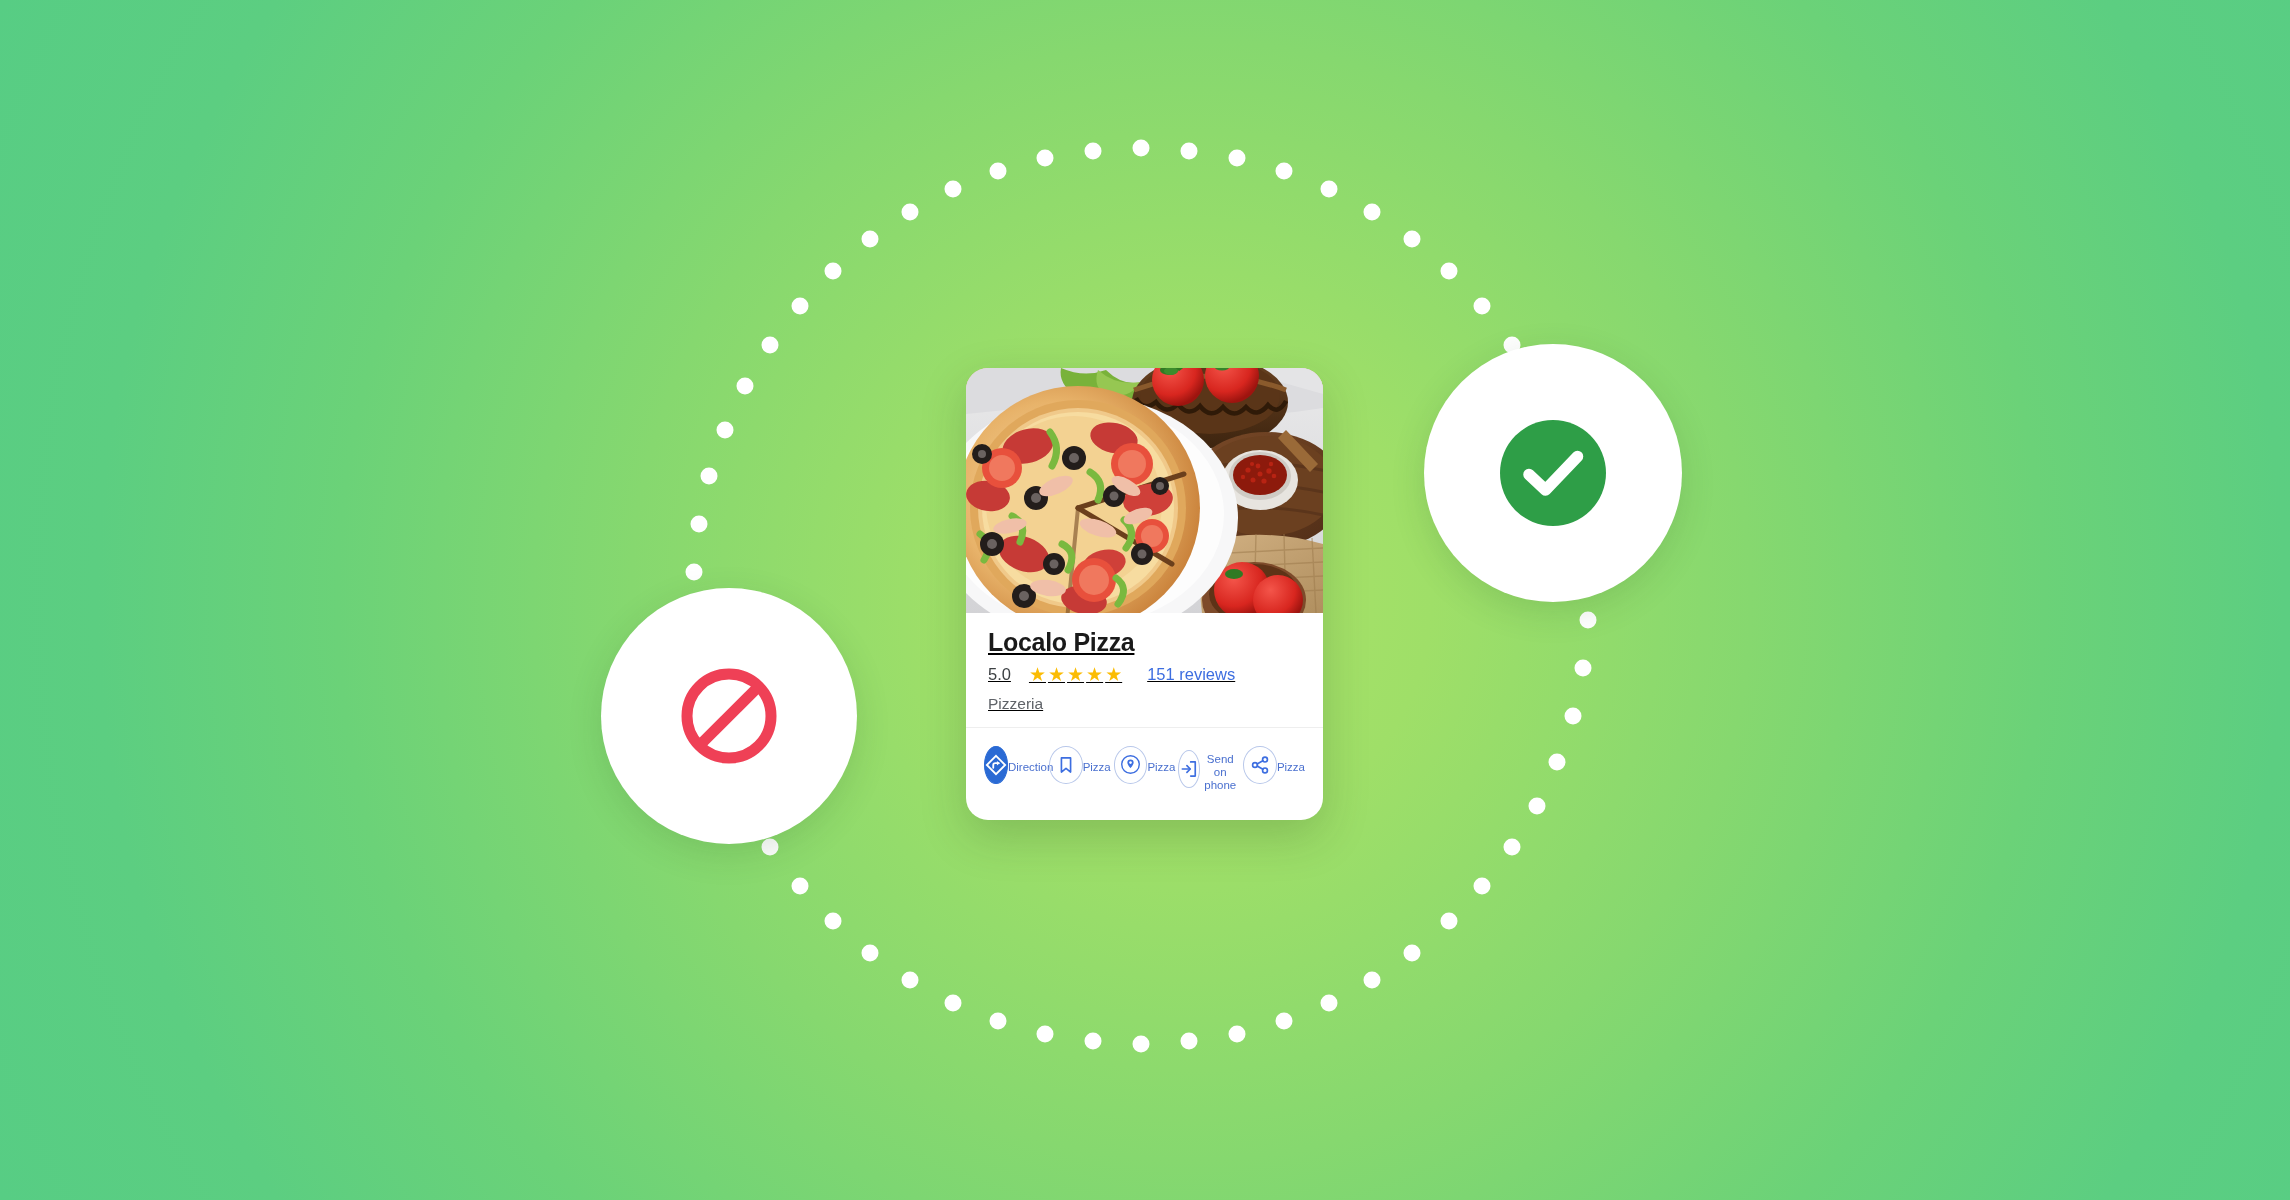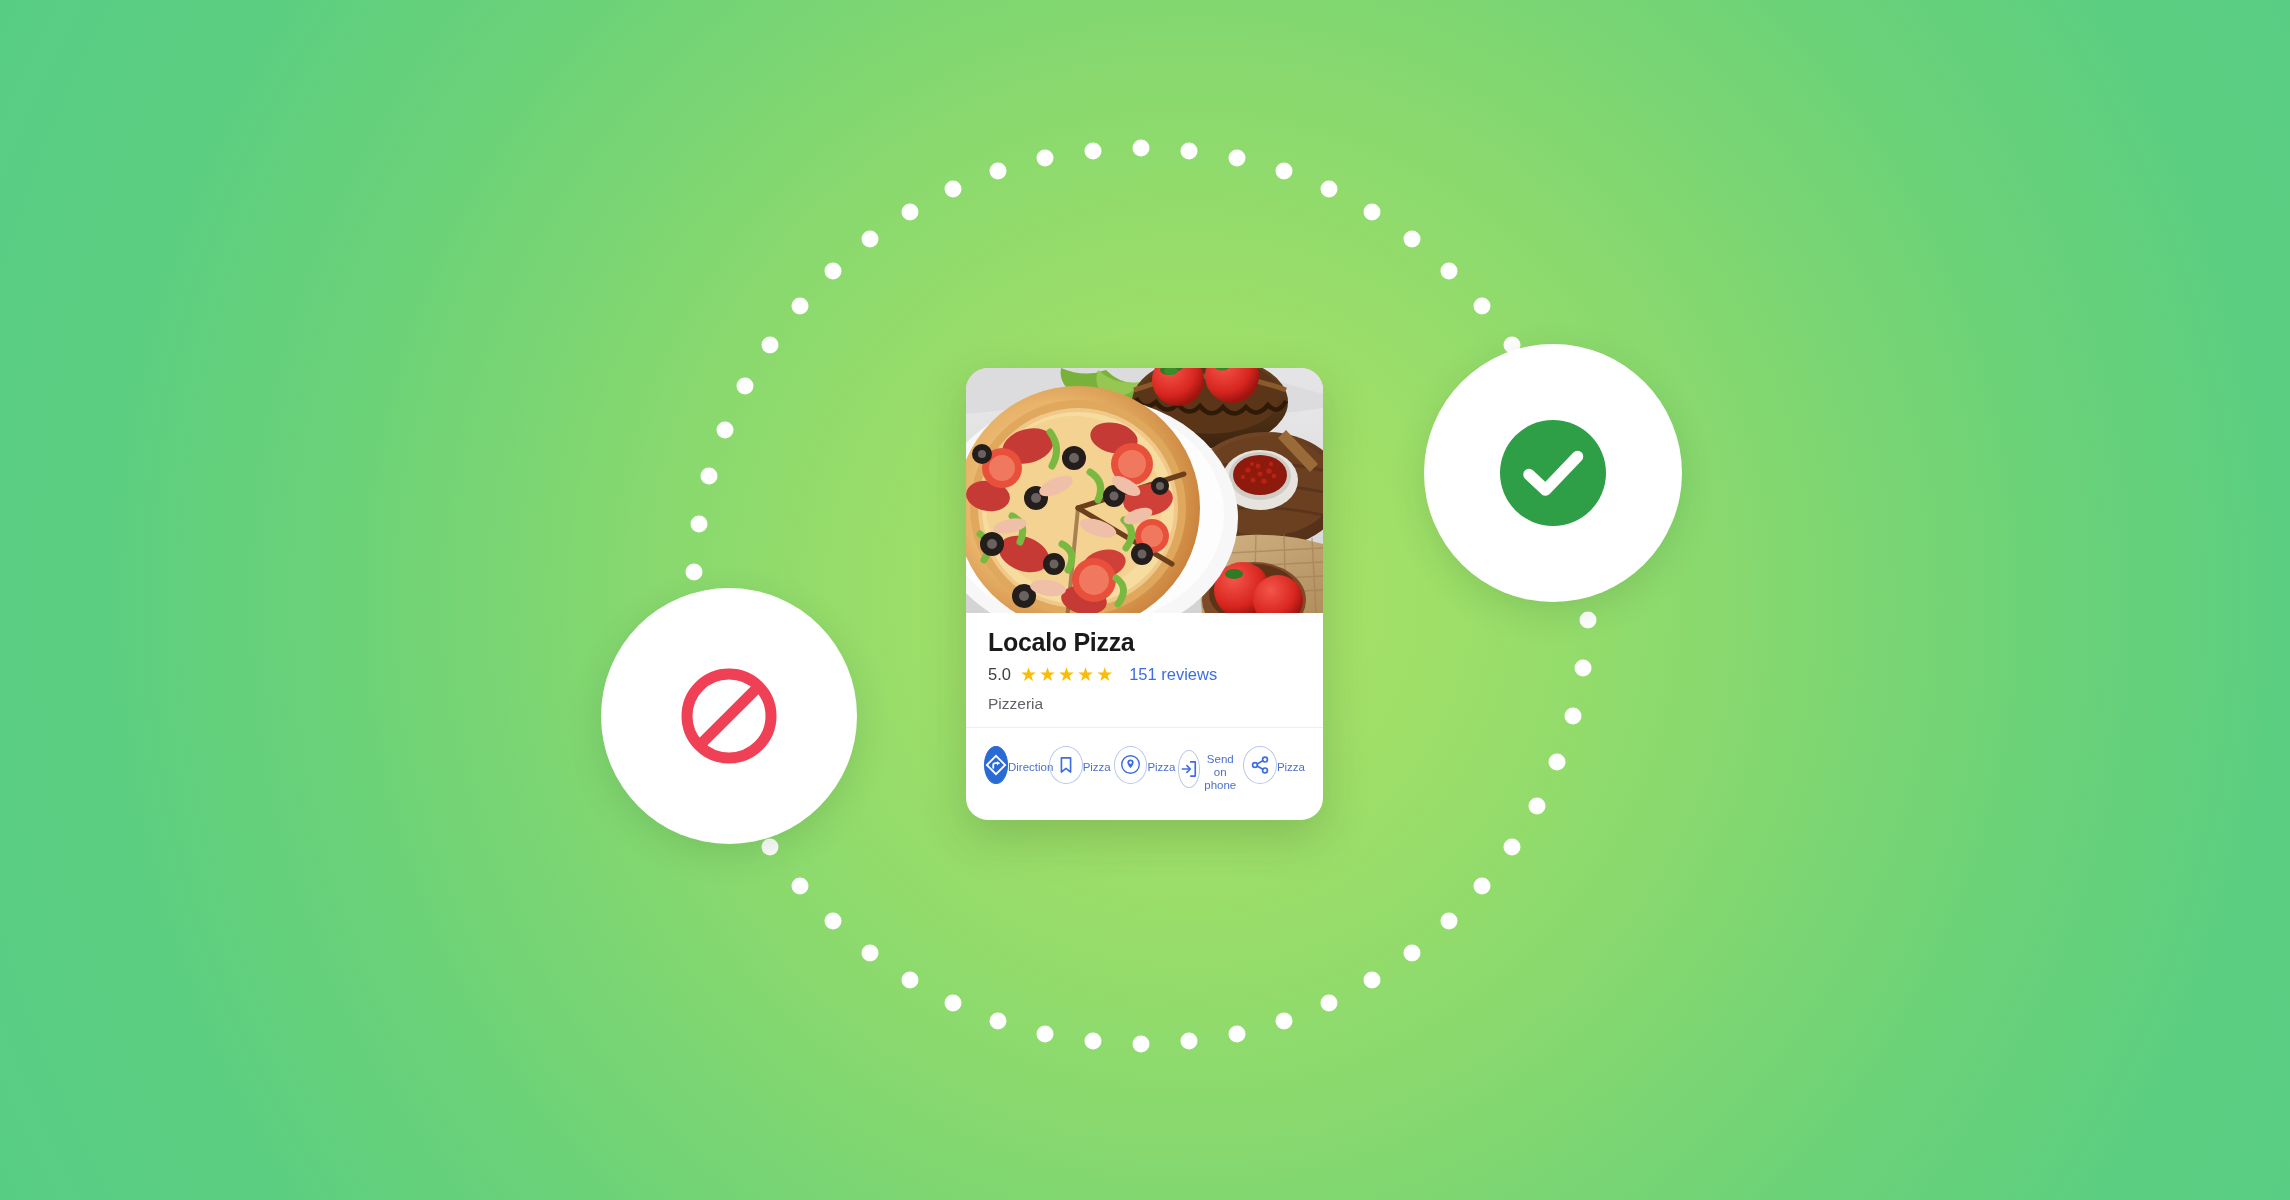--- a/index.html
+++ b/index.html
@@ -76,33 +76,34 @@
     height: 245px;
     overflow: hidden;
     background: #b9712f;
   }
   #card-photo .photo-svg { display: block; width: 100%; height: 100%; }
 
   
   #card-info {
     padding: 16px 14px 14px 22px;
     border-bottom: 1px solid #eeeeee;
+    text-decoration: underline;
   }
   #place-name {
     font-size: 25px;
     font-weight: bold;
     color: #1a1a1a;
     letter-spacing: -0.3px;
     margin: 0 0 8px 0;
     line-height: 1.1;
   }
   #rating-row {
     display: flex;
     align-items: flex-end;
-    gap: 9px;
+    gap: 18px;
     margin-bottom: 11px;
   }
   #rating-value {
     font-size: 16.5px;
     color: #3c4043;
   }
   #stars {
     display: flex;
     gap: 2px;
     line-height: 1;

